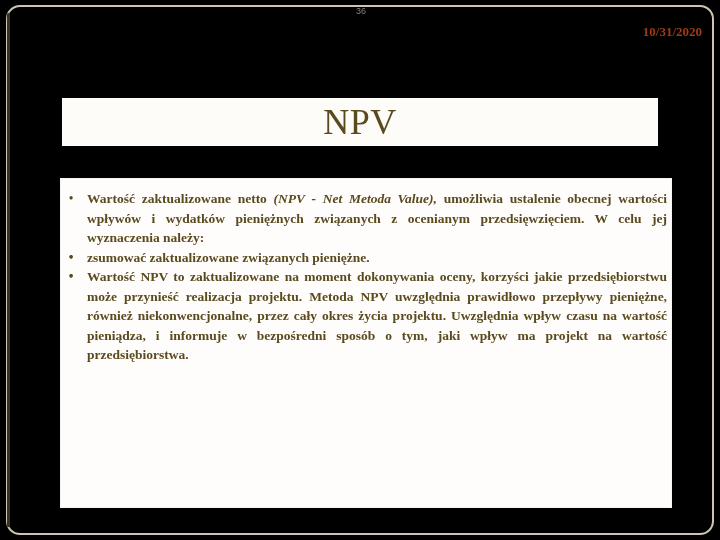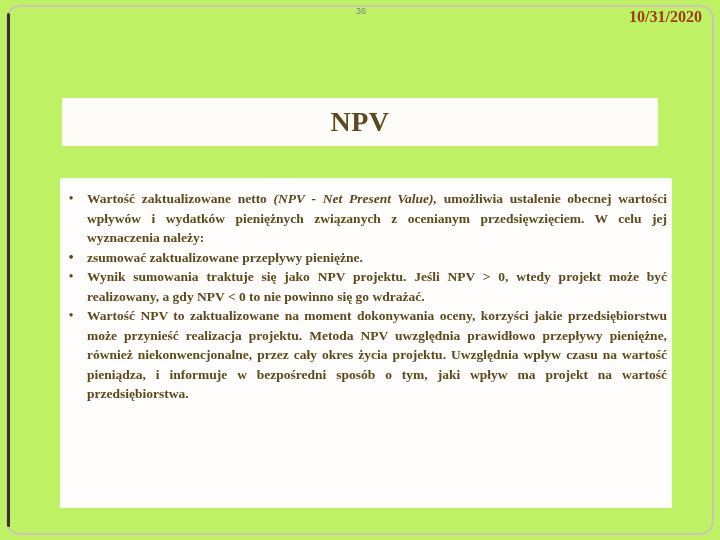--- a/index.html
+++ b/index.html
@@ -17,21 +17,21 @@
     height: 540px;
     background: #ffffff;
     font-family: "Liberation Serif", "DejaVu Serif", serif;
     overflow: hidden;
   }
   .slide {
     position: absolute;
     inset: 0;
     width: 720px;
     height: 540px;
-    background: #bef264;
+    background: #000000;
   }
   .frame {
     position: absolute;
     left: 6px;
     top: 5px;
     right: 6px;
     bottom: 5px;
     border: 2px solid var(--frame-border);
     border-radius: 14px;
     pointer-events: none;
@@ -49,39 +49,39 @@
     position: absolute;
     left: 356px;
     top: 6px;
     font-size: 9px;
     color: var(--page-number);
     font-family: "Liberation Sans", sans-serif;
   }
   .slide-date {
     position: absolute;
     right: 18px;
-    top: 8px;
-    font-size: 16px;
+    top: 24px;
+    font-size: 13px;
     font-weight: 600;
     color: var(--date-text);
   }
   .title-box {
     position: absolute;
     left: 62px;
     right: 62px;
     top: 98px;
     height: 48px;
     background: #fdfcf8;
     display: flex;
     align-items: center;
     justify-content: center;
   }
   .slide-title {
-    font-size: 28px;
-    font-weight: 700;
+    font-size: 36px;
+    font-weight: 400;
     color: var(--body-text);
     letter-spacing: 0.5px;
   }
   .content-box {
     position: absolute;
     left: 60px;
     width: 612px;
     top: 178px;
     min-height: 330px;
     background: #fefdfb;
@@ -123,35 +123,34 @@
 
   <div class="title-box">
     <div class="slide-title">NPV</div>
   </div>
 
   <div class="content-box">
     <ul class="bullet-list">
 
       <li class="bullet-item">
         <span class="bullet-marker">•</span>
-        <span class="seg-bold">Wartość zaktualizowane netto </span><span class="seg-italic">(NPV - Net Present Value),</span><span> umożliwia ustalenie obecnej wartości wpływów i wydatków pieniężnych związanych z ocenianym przedsięwzięciem. W celu jej wyznaczenia należy:</span>
+        <span class="seg-bold">Wartość zaktualizowane netto </span><span class="seg-italic">(NPV - Net Metoda Value),</span><span> umożliwia ustalenie obecnej wartości wpływów i wydatków pieniężnych związanych z ocenianym przedsięwzięciem. W celu jej wyznaczenia należy:</span>
       </li>
 
       <li class="bullet-item">
         <span class="bullet-marker">•</span>
       </li>
 
       <li class="bullet-item">
         <span class="bullet-marker">•</span>
-        <span>zsumować zaktualizowane przepływy pieniężne.</span>
+        <span>zsumować zaktualizowane związanych pieniężne.</span>
       </li>
 
       <li class="bullet-item">
         <span class="bullet-marker">•</span>
-        <span>Wynik sumowania traktuje się jako NPV projektu. Jeśli NPV &gt; 0, wtedy projekt może być realizowany, a gdy NPV &lt; 0 to nie powinno się go wdrażać.</span>
       </li>
 
       <li class="bullet-item">
         <span class="bullet-marker">•</span>
         <span>Wartość NPV to zaktualizowane na moment dokonywania oceny, korzyści jakie przedsiębiorstwu może przynieść realizacja projektu. Metoda NPV uwzględnia prawidłowo przepływy pieniężne, również niekonwencjonalne, przez cały okres życia projektu. Uwzględnia wpływ czasu na wartość pieniądza, i informuje w bezpośredni sposób o tym, jaki wpływ ma projekt na wartość przedsiębiorstwa.</span>
       </li>
 
     </ul>
   </div>
 

